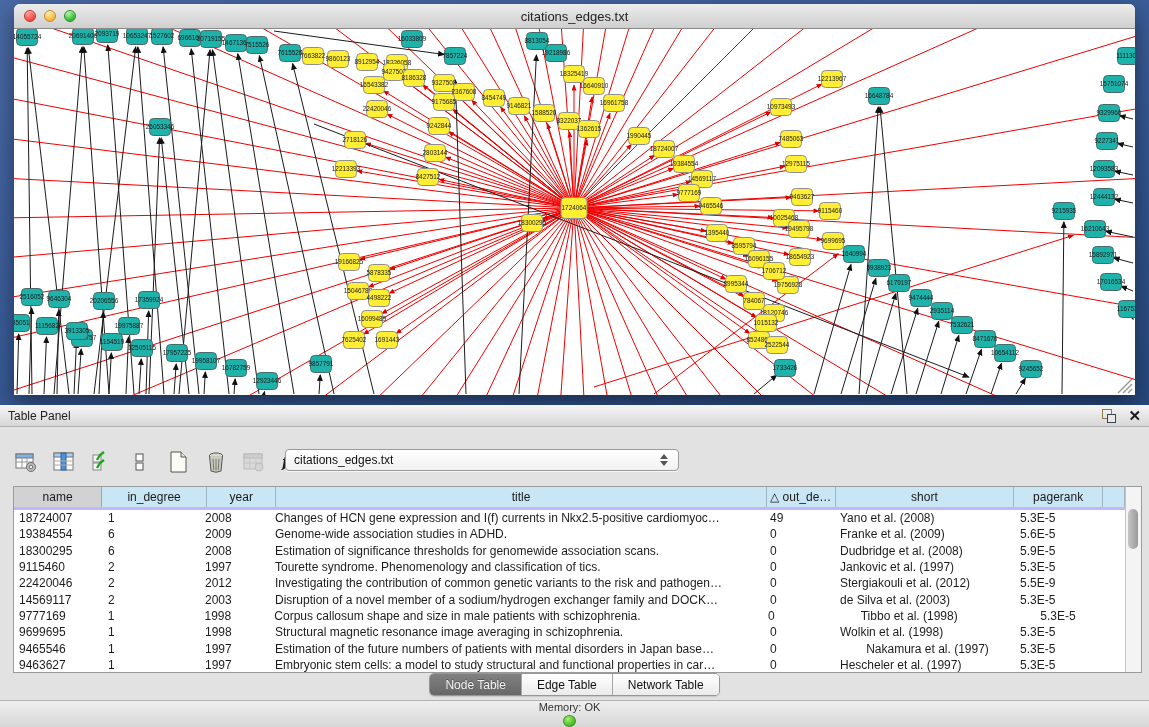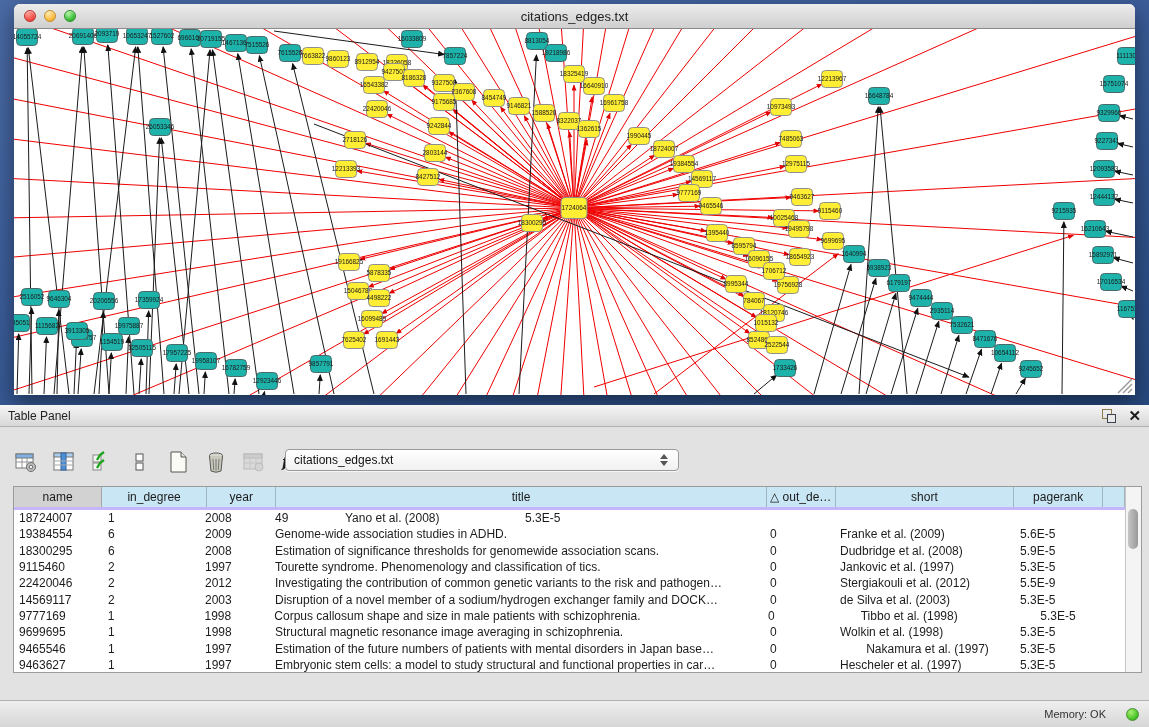--- a/index.html
+++ b/index.html
@@ -47,21 +47,21 @@
   .td{font-size:12px;color:#1c1c1c;white-space:nowrap;overflow:hidden;box-sizing:border-box;padding-left:5px;}
   .vscroll{width:15px;background:#f4f4f4;border-left:1px solid #c4c4c4;position:relative;}
   .vthumb{position:absolute;left:2px;top:22px;width:10px;height:40px;border-radius:6px;background:linear-gradient(90deg,#c6c6c6,#999);}
   
   .tabsrow{position:absolute;left:0;top:268px;width:1149px;height:26px;display:flex;justify-content:center;}
   .seg{display:flex;border:1px solid #979797;border-radius:5px;overflow:hidden;height:21px;box-shadow:0 1px 1px rgba(0,0,0,.12);}
   .seg .tab{font-size:12px;display:flex;align-items:center;padding:0 15px;background:linear-gradient(#ffffff,#ebebeb);color:#111;border-right:1px solid #a6a6a6;}
   .seg .tab:last-child{border-right:none;}
   .seg .tab.active{background:linear-gradient(#818181,#676767);color:#f2f2f2;text-shadow:0 -1px 0 rgba(0,0,0,.3);}
   
-  .statusbar{position:absolute;left:0;top:700px;width:1149px;height:27px;background:linear-gradient(#efefef,#d6d6d6);border-top:1px solid #b2b2b2;display:flex;align-items:center;justify-content:flex-end;box-sizing:border-box;padding-right:10px;gap:20px;}
+  .statusbar{position:absolute;left:0;top:700px;width:1149px;height:27px;background:linear-gradient(#efefef,#d6d6d6);border-top:1px solid #b2b2b2;display:flex;align-items:center;justify-content:flex-end;box-sizing:border-box;padding-right:10px;gap:2px;flex-direction:column;}
   .mem-label{font-size:11px;color:#333;}
   .mem-dot{width:13px;height:13px;border-radius:50%;background:radial-gradient(circle at 35% 30%,#a9ef70,#47c228 65%,#2f9e18);border:1px solid #4a8f33;box-sizing:border-box;}
 </style>
 </head>
 <body>
 
 <div class="desktop">
   <div class="gwindow">
     <div class="titlebar">
       <div class="lights">
@@ -813,20 +813,21 @@
           <div class="th" style="width: 70px;">△ out_de…</div>
           <div class="th" style="width: 180px;">short</div>
           <div class="th" style="width: 90px;">pagerank</div>
           <div class="th" style="width: 22px;"></div>
         </div>
       <div id="tbody">
           <div class="trow">
             <div class="td" style="width: 89px;">18724007</div>
             <div class="td" style="width: 97px;">1</div>
             <div class="td" style="width: 70px;">2008</div>
+            <div class="td" style="width: 495px;">Changes of HCN gene expression and I(f) currents in Nkx2.5-positive cardiomyoc…</div>
             <div class="td" style="width: 70px;">49</div>
             <div class="td" style="width: 180px;">Yano et al. (2008)</div>
             <div class="td" style="width: 90px;">5.3E-5</div>
           </div>
           <div class="trow">
             <div class="td" style="width: 89px;">19384554</div>
             <div class="td" style="width: 97px;">6</div>
             <div class="td" style="width: 70px;">2009</div>
             <div class="td" style="width: 495px;">Genome-wide association studies in ADHD.</div>
             <div class="td" style="width: 70px;">0</div>
@@ -905,18 +906,25 @@
             <div class="td" style="width: 180px;">Hescheler et al. (1997)</div>
             <div class="td" style="width: 90px;">5.3E-5</div>
           </div>
         </div>
     </div>
     <div class="vscroll">
       <div class="vthumb"></div>
     </div>
   </div>
 
+  <div class="tabsrow">
+    <div class="seg" id="segtabs">
+        <div class="tab active">Node Table</div>
+        <div class="tab">Edge Table</div>
+        <div class="tab">Network Table</div>
+      </div>
+  </div>
 </div>
 
 <div class="statusbar">
   <span class="mem-label">Memory: OK</span>
   <span class="mem-dot"></span>
 </div>
 
 </body></html>

